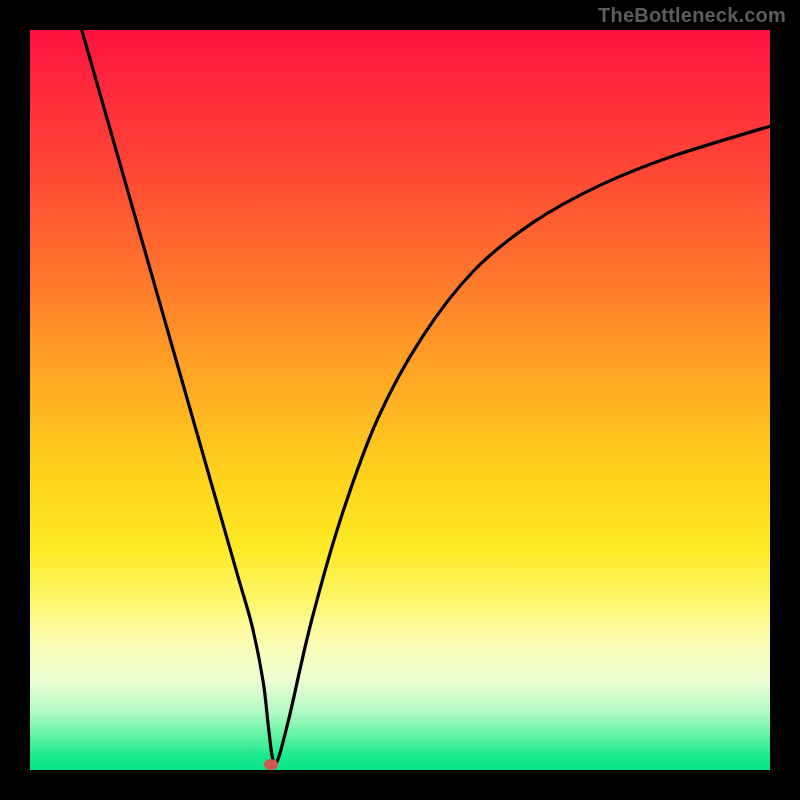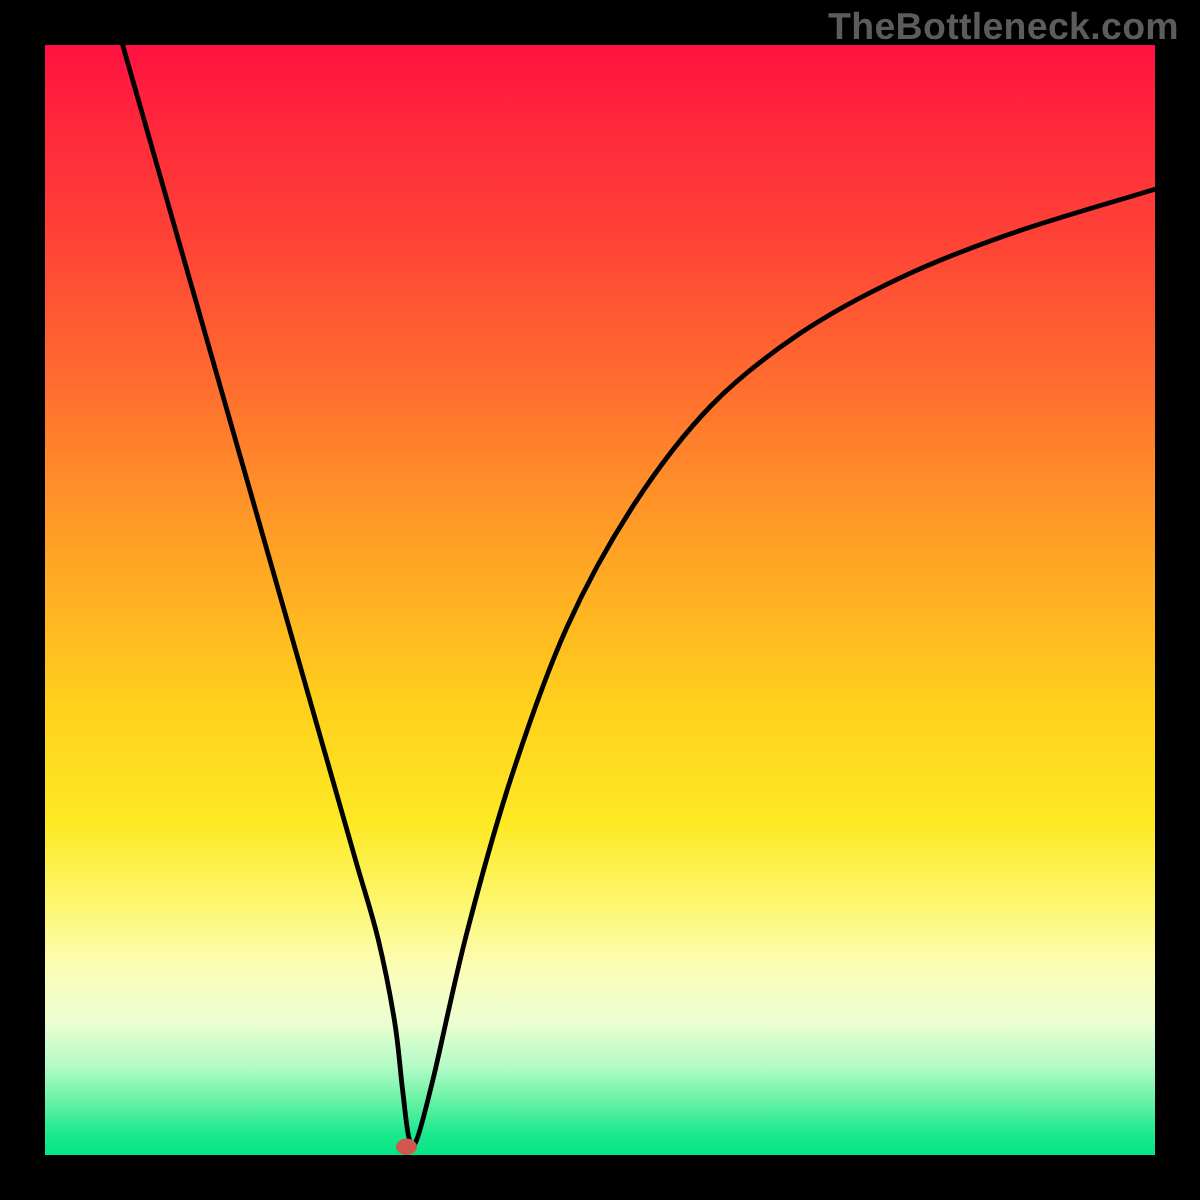--- a/index.html
+++ b/index.html
@@ -15,21 +15,21 @@
     position: relative;
     width: 800px;
     height: 800px;
     background: #000;
   }
   .watermark {
     position: absolute;
     top: 4px;
     right: 14px;
     color: #5c5c5c;
-    font-size: 25px;
+    font-size: 20px;
     font-weight: 600;
     letter-spacing: 0.2px;
     user-select: none;
   }
   .plot {
     position: absolute;
     left: 30px;
     top: 30px;
     width: 740px;
     height: 740px;

